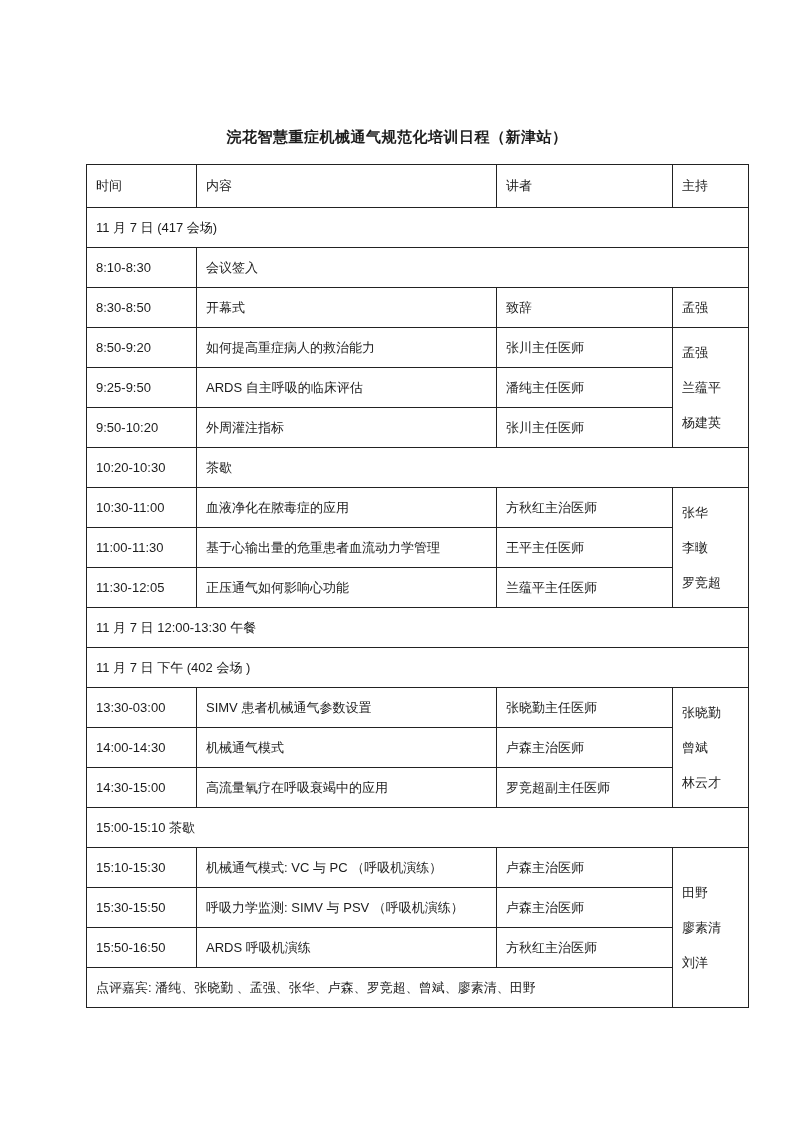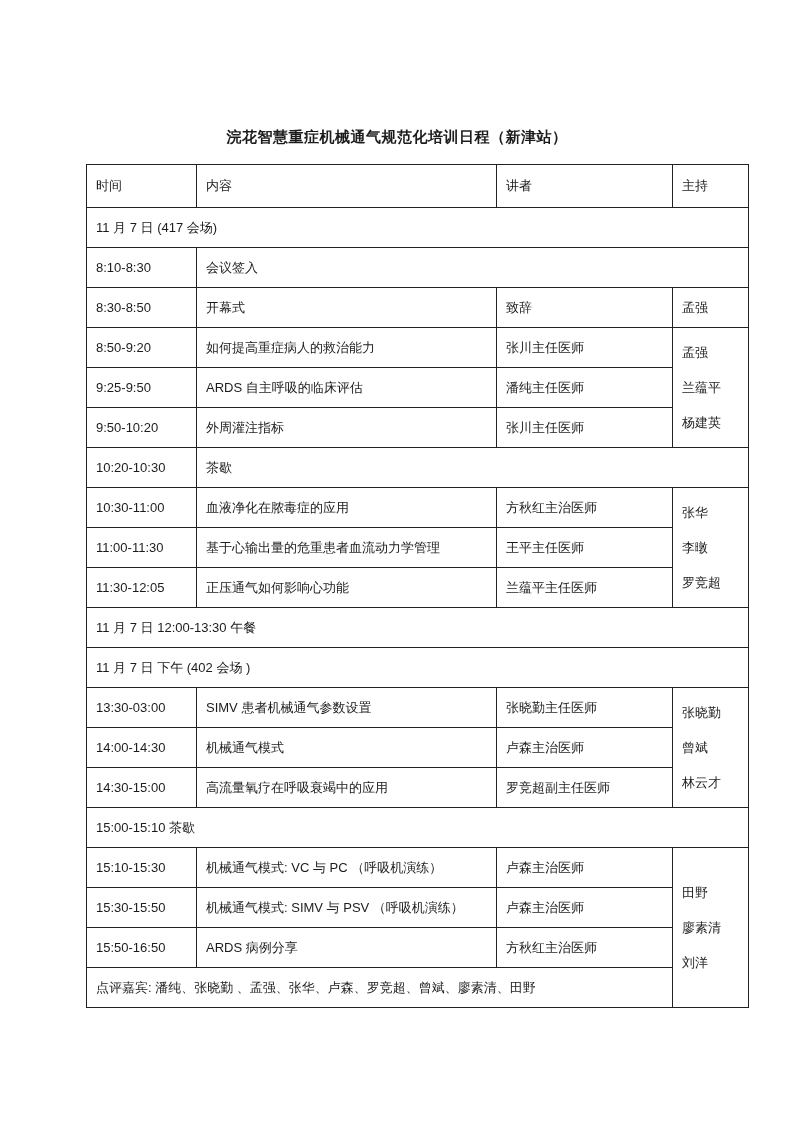--- a/index.html
+++ b/index.html
@@ -167,26 +167,26 @@
       <td>机械通气模式: VC 与 PC  （呼吸机演练）</td>
       <td>卢森主治医师</td>
       <td rowspan="4" class="host-group">
         <div>田野</div>
         <div>廖素清</div>
         <div>刘洋</div>
       </td>
     </tr>
     <tr>
       <td>15:30-15:50</td>
-      <td>机械通气模式: SIMV 与 PSV  （呼吸机演练）</td>
+      <td>呼吸力学监测: SIMV 与 PSV  （呼吸机演练）</td>
       <td>卢森主治医师</td>
     </tr>
     <tr>
       <td>15:50-16:50</td>
-      <td>ARDS 病例分享</td>
+      <td>ARDS 呼吸机演练</td>
       <td>方秋红主治医师</td>
     </tr>
 
     <tr>
       <td colspan="3">点评嘉宾:  潘纯、张晓勤 、孟强、张华、卢森、罗竞超、曾斌、廖素清、田野</td>
     </tr>
   </tbody>
     </table>
 </div>
 

